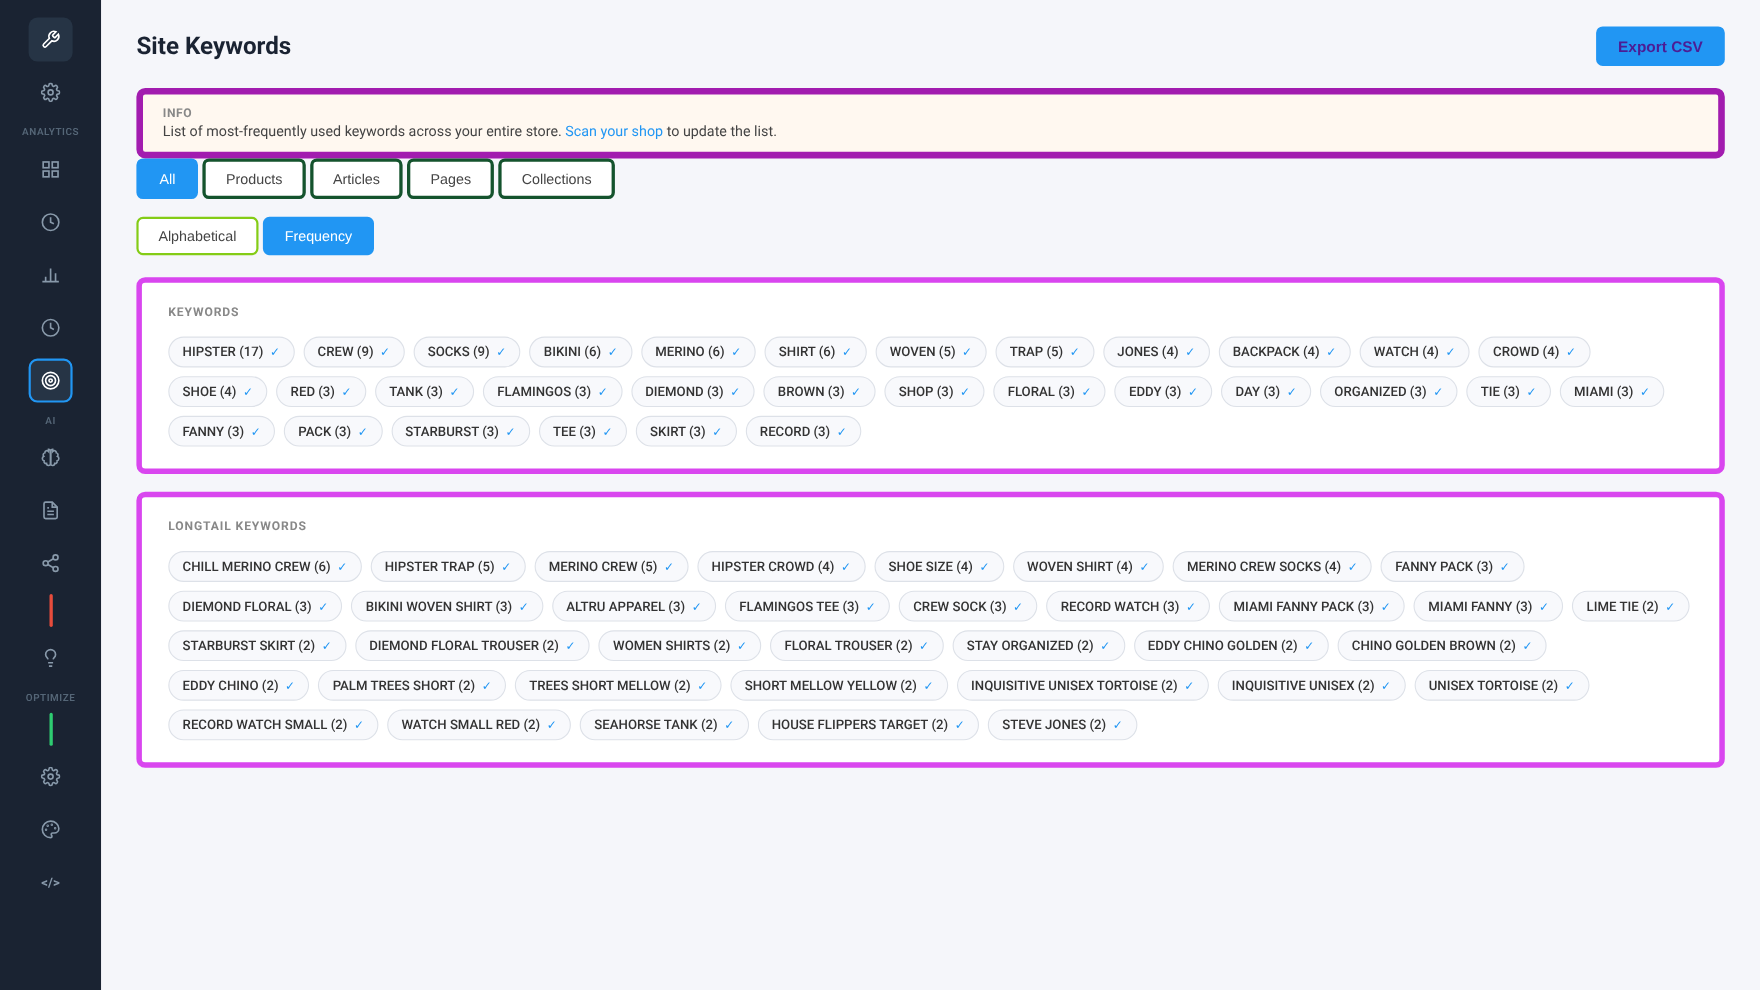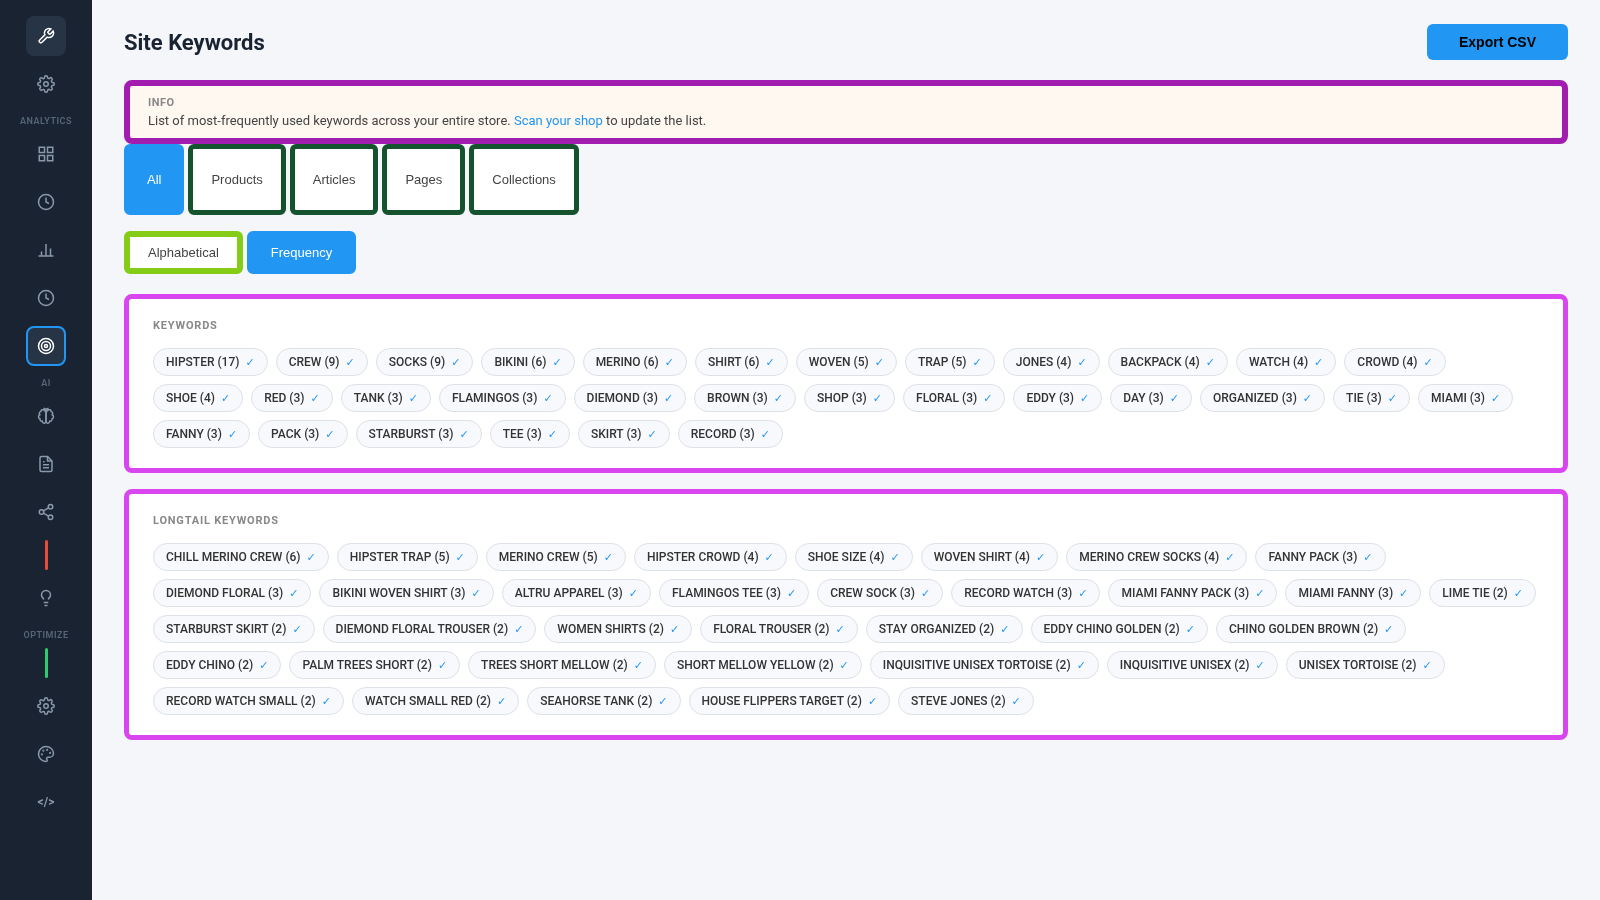--- a/index.html
+++ b/index.html
@@ -52,23 +52,23 @@
       align-items: center;
       margin-bottom: 20px;
     }
     .page-title {
       font-size: 22px;
       font-weight: 700;
       color: #1a2332;
     }
     .export-btn {
       background: #2196f3;
-      color: #000000;
+      color: #4c1d95;
       border: none;
-      padding: 10px 32px;
+      padding: 10px 20px;
       border-radius: 6px;
       font-size: 14px;
       font-weight: 600;
       cursor: pointer;
     }
 
     
     .info-banner {
       background: #fff8f0;
       border: 6px solid #a21caf;
@@ -93,23 +93,23 @@
       text-decoration: none;
     }
 
     
     .tab-row {
       display: flex;
       gap: 4px;
       margin-bottom: 16px;
     }
     .tab-btn {
-      padding: 23px 18px;
+      padding: 8px 18px;
       border-radius: 6px;
-      border: 5px solid #14532d;
+      border: 3px solid #14532d;
       background: #fff;
       font-size: 13px;
       font-weight: 500;
       cursor: pointer;
       color: #444;
     }
     .tab-btn.active {
       background: #2196f3;
       color: #fff;
       border-color: #2196f3;
@@ -117,21 +117,21 @@
 
     
     .sort-row {
       display: flex;
       gap: 4px;
       margin-bottom: 20px;
     }
     .sort-btn {
       padding: 8px 18px;
       border-radius: 6px;
-      border: 6px solid #84cc16;
+      border: 2px solid #84cc16;
       background: #fff;
       font-size: 13px;
       font-weight: 500;
       cursor: pointer;
       color: #444;
     }
     .sort-btn.active {
       background: #2196f3;
       color: #fff;
       border-color: #2196f3;

